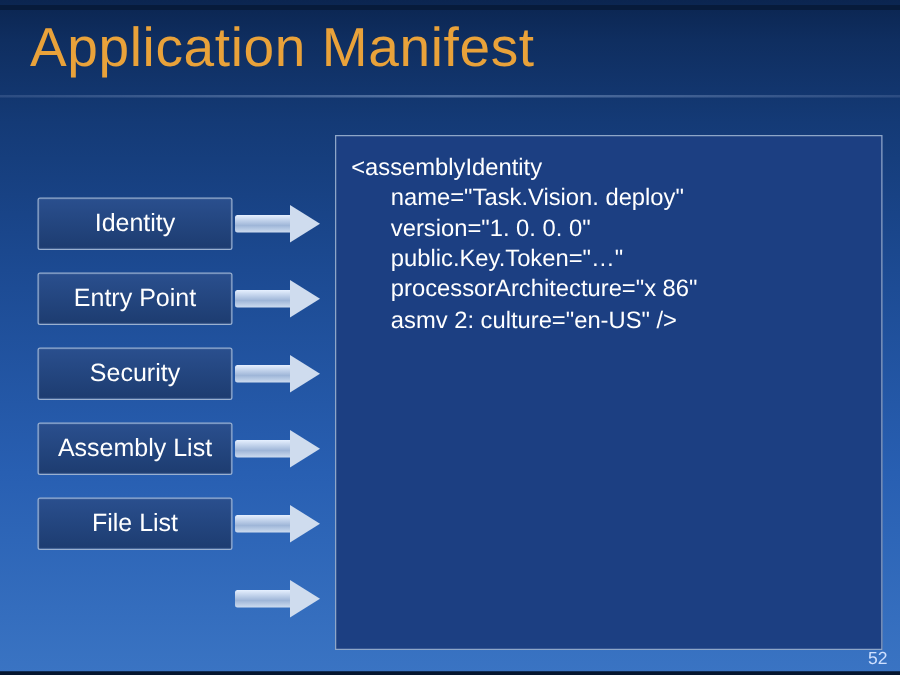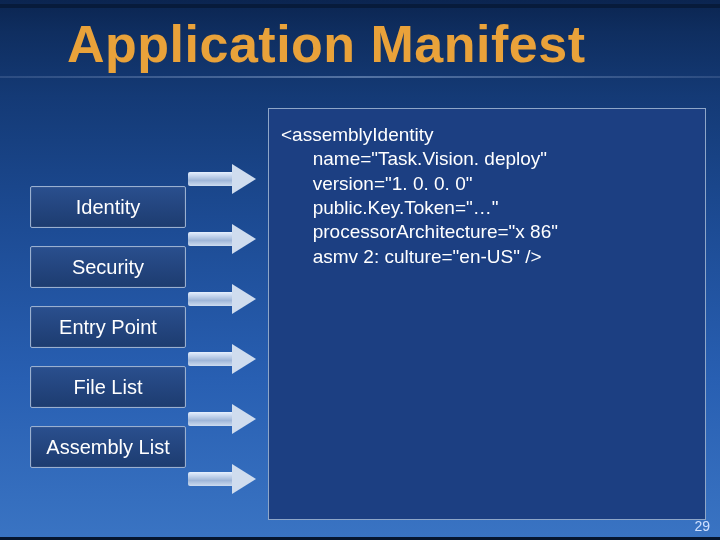--- a/index.html
+++ b/index.html
@@ -12,34 +12,33 @@
         #143a76 18%,
         #1c4a92 40%,
         #285fb2 70%,
         #3a74c3 100%);
     position:relative;
     color:#fff;
   }
   .topbar{position:absolute;top:4px;left:0;right:0;height:4px;background:#071b3b;}
   .title{
     position:absolute;top:14px;left:24px;
-    font-size:52px;color:#e9a23a;font-weight:700;
+    font-size:44px;color:#e9a23a;font-weight:400;
     letter-spacing:0.5px;
-    margin-left:43px;
   }
   .underline{
     position:absolute;top:76px;left:0;right:0;height:2px;
     background:linear-gradient(to right,#3d5b8e,#7f9bc5 50%,#3d5b8e);
     opacity:0.6;
   }
   .subtitle{
     position:absolute;top:98px;left:24px;
     font-size:24px;color:#fff;
   }
-  .boxes{position:absolute;top:158px;left:30px;width:160px;margin-top:28px;}
+  .boxes{position:absolute;top:158px;left:30px;width:160px;}
   .box{
     box-sizing:border-box;
     width:156px;height:42px;
     background:linear-gradient(to bottom,#2a4f8e,#1d3c70);
     border:1px solid #9ab0d0;
     border-radius:2px;
     color:#fff;font-size:20px;
     display:flex;align-items:center;justify-content:center;
     margin-bottom:18px;
     box-shadow:0 0 0 1px rgba(255,255,255,0.05) inset;
@@ -78,24 +77,24 @@
 <body>
 
 <div class="slide">
   <div class="topbar"></div>
   <div class="title">Application Manifest</div>
   <div class="underline"></div>
 
 
   <div class="boxes">
     <div class="box">Identity</div>
+    <div class="box">Entry Point</div>
     <div class="box">Security</div>
-    <div class="box">Entry Point</div>
+    <div class="box">Assembly List</div>
     <div class="box">File List</div>
-    <div class="box">Assembly List</div>
   </div>
 
   <div class="arrow" style="top:168px">
       <div class="shaft"></div>
       <div class="head"></div>
     </div>
   <div class="arrow" style="top:228px">
       <div class="shaft"></div>
       <div class="head"></div>
     </div>
@@ -118,15 +117,15 @@
 
   <div class="codebox">
     <div class="code"><span>&lt;assemblyIdentity</span>
 <span>      name="Task.Vision. deploy"</span>
 <span>      version="1. 0. 0. 0"</span>
 <span>      public.Key.Token="…"</span>
 <span>      processorArchitecture="x 86"</span>
 <span>      asmv 2: culture="en-US" /&gt;</span></div>
   </div>
 
-  <div class="pagenum">29</div>
+  <div class="pagenum">52</div>
   <div class="bottombar"></div>
 </div>
 
 </body></html>

